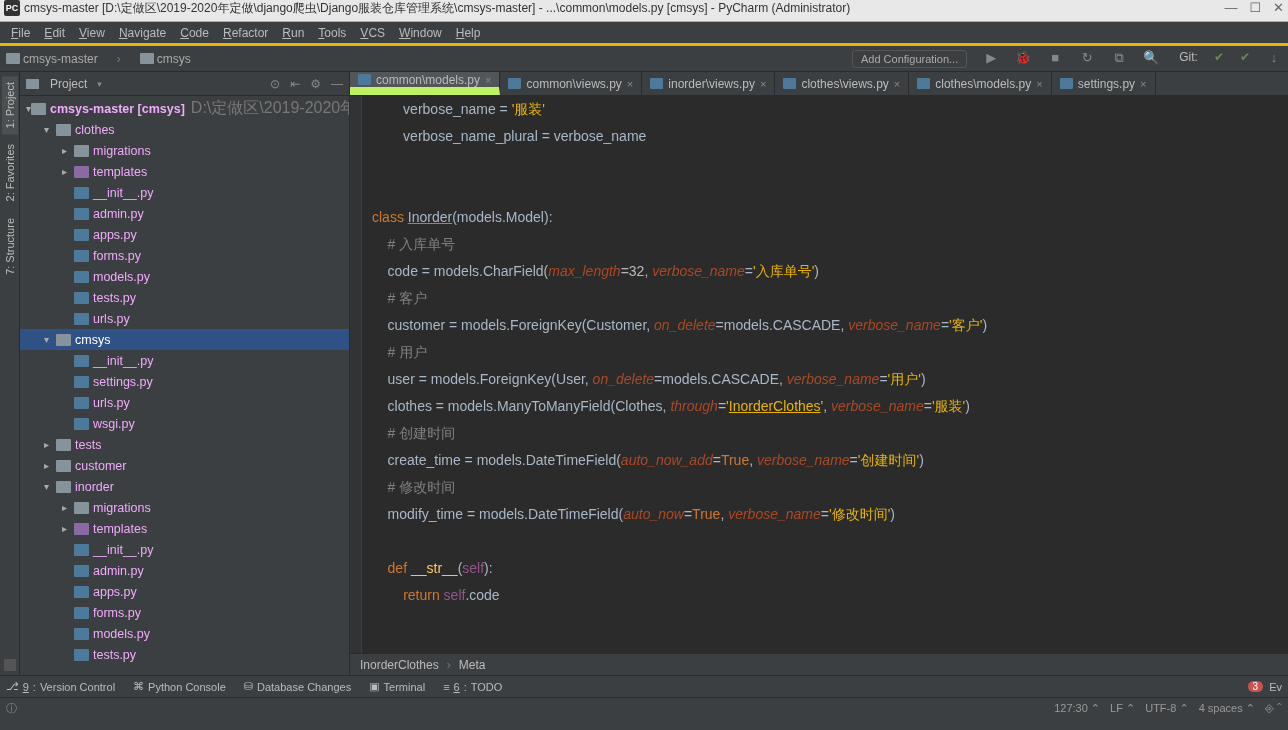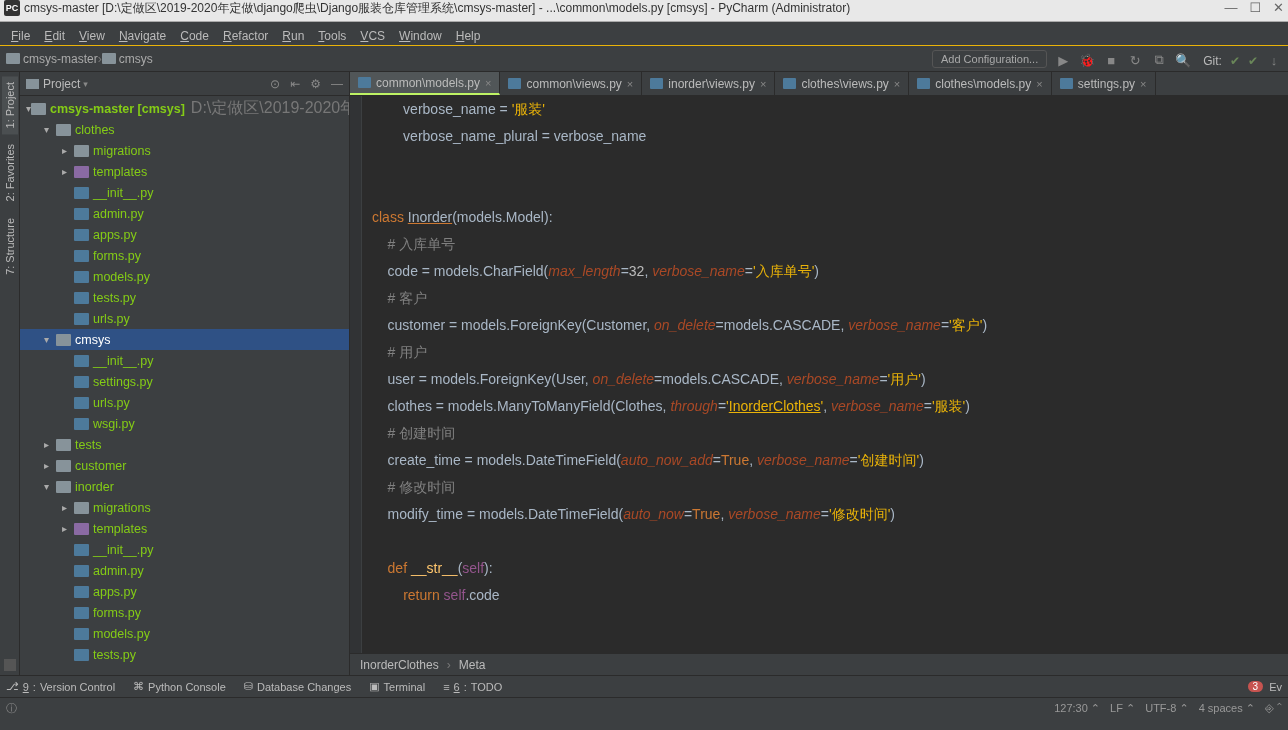--- a/index.html
+++ b/index.html
@@ -2,59 +2,59 @@
 <html><head>
 <meta charset="utf-8">
 <style>
 * { margin:0; padding:0; box-sizing:border-box; font-family:"Segoe UI",Arial,sans-serif; }
 body { background:#3c3f41; color:#bbb; font-size:12px; width:1288px; height:730px; overflow:hidden; position:relative; }
 .titlebar { background:#e8e8e8; color:#000; height:22px; display:flex; align-items:flex-start; padding:0 4px; font-size:12px; border-bottom:1px solid #aaa; }
 .titlebar .icon { width:16px; height:16px; background:#333; color:#fff; font-size:9px; display:flex; align-items:center; justify-content:center; margin-right:4px; border-radius:2px; font-weight:bold; }
 .titlebar .title { flex:1; color:#333; }
 .titlebar .win-controls { display:flex; gap:12px; color:#666; }
 .titlebar .win-controls span { cursor:pointer; font-size:13px; }
-.menubar { background:#3c3f41; height:24px; display:flex; align-items:flex-end; padding:0 4px; border-bottom:1px solid #eab308; }
+.menubar { background:#3c3f41; height:24px; display:flex; align-items:center; padding:0 4px; border-bottom:3px solid #eab308; }
 .menubar .menu-item { padding:2px 7px; color:#bbb; cursor:pointer; }
 .menubar .menu-item u { text-decoration:underline; }
 .navbar { background:#3c3f41; height:26px; display:flex; align-items:center; padding:0 6px; border-bottom:1px solid #2b2b2b; justify-content:space-between; }
-.navbar .crumbs { display:flex; align-items:center; gap:0; }
+.navbar .crumbs { display:flex; align-items:center; gap:19px; }
 .navbar .crumbs .crumb { display:flex; align-items:center; gap:3px; color:#aaa; }
 .navbar .crumbs .folder-icon { width:14px; height:11px; background:#87939a; border-radius:1px; }
-.navbar .right { display:flex; align-items:flex-end; gap:8px; }
+.navbar .right { display:flex; align-items:flex-start; gap:16px; }
 .navbar .add-config { border:1px solid #555; padding:2px 8px; border-radius:3px; color:#aaa; font-size:11px; }
 .navbar .toolbar-icon { color:#888; font-size:13px; width:16px; text-align:center; cursor:pointer; }
 .navbar .git-label { color:#bbb; margin-left:4px; }
 .navbar .git-check { color:#6a8759; }
 .main-row { display:flex; height:603px; }
 .left-tool-strip { width:20px; background:#3c3f41; border-right:1px solid #2b2b2b; display:flex; flex-direction:column; align-items:center; padding-top:4px; }
 .left-tool-strip .vtab { writing-mode:vertical-rl; transform:rotate(180deg); font-size:11px; color:#bbb; padding:6px 2px; cursor:pointer; margin-bottom:4px; }
 .left-tool-strip .vtab.active { background:#4b4f51; }
 .left-tool-strip .sq { width:12px; height:12px; background:#555; margin-top:auto; margin-bottom:4px; }
 .project-panel { width:330px; background:#3c3f41; border-right:1px solid #2b2b2b; display:flex; flex-direction:column; }
-.project-header { height:24px; display:flex; align-items:center; padding:0 6px; border-bottom:1px solid #2b2b2b; background:#3c3f41; }
+.project-header { height:24px; display:flex; align-items:center; padding:0 6px; border-bottom:1px solid #2b2b2b; background:#3c3f41;gap:7px; }
 .project-header .fold-icon { width:13px; height:10px; background:#87939a; margin-right:4px; }
 .project-header .label { color:#bbb; font-weight:400; }
 .project-header .arrow { margin-left:3px; color:#888; font-size:9px; }
 .project-header .tools { margin-left:auto; display:flex; gap:10px; color:#888; }
 .project-header .tools span { cursor:pointer; font-size:12px; }
 .tree { flex:1; overflow:auto; padding:2px 0; font-size:12.5px; }
 .tree-row { display:flex; align-items:center; height:21px; padding-left:6px; cursor:pointer; white-space:nowrap; }
 .tree-row.selected { background:#2f5185; color:#fff; }
 .tree-row .chev { width:12px; color:#aaa; font-size:10px; }
 .tree-row .ficon { width:15px; height:12px; margin-right:4px; background:#87939a; border-radius:1px; flex-shrink:0; }
 .tree-row .ficon.py { background:#4d7a9b; }
 .tree-row .ficon.tpl { background:#8a6aa3; }
-.tree-row .lbl { color:#84cc16; }
+.tree-row .lbl { color:#f0abfc; }
 .tree-row .lbl.bold { font-weight:bold; }
 .tree-row.selected .lbl { color:#fff; }
 .tree-row .hint { color:#777; margin-left:6px; font-size:16px; }
 .editor-area { flex:1; display:flex; flex-direction:column; background:#2b2b2b; min-width:0; }
 .tabs { display:flex; background:#3c3f41; height:24px; border-bottom:1px solid #2b2b2b; }
 .tab { display:flex; align-items:center; padding:0 8px; gap:5px; border-right:1px solid #2b2b2b; color:#bbb; cursor:pointer; font-size:12px; }
-.tab.active { background:#515658; border-bottom:2px solid #bef264; }
+.tab.active { background:#515658; border-bottom:8px solid #bef264; }
 .tab .ficon { width:13px; height:11px; background:#4d7a9b; border-radius:1px; }
 .tab .close { color:#888; font-size:11px; }
 .code-area { flex:1; display:flex; overflow:hidden; font-family:Consolas,monospace; font-size:14px; line-height:27px; }
 .gutter { width:50px; text-align:right; color:#606366; padding-right:10px; background:#313335; user-select:none; }
 .fold-col { width:12px; background:#313335; border-right:1px solid #3c3f41; position:relative; }
 .code { flex:1; background:#2b2b2b; color:#a9b7c6; padding-left:10px; white-space:pre; overflow:hidden; }
 .k-keyword { color:#cc7832; }
 .k-string { color:#eab308; }
 .k-param { color:#aa4926; font-style:italic; }
 .k-comment { color:#808080; }

